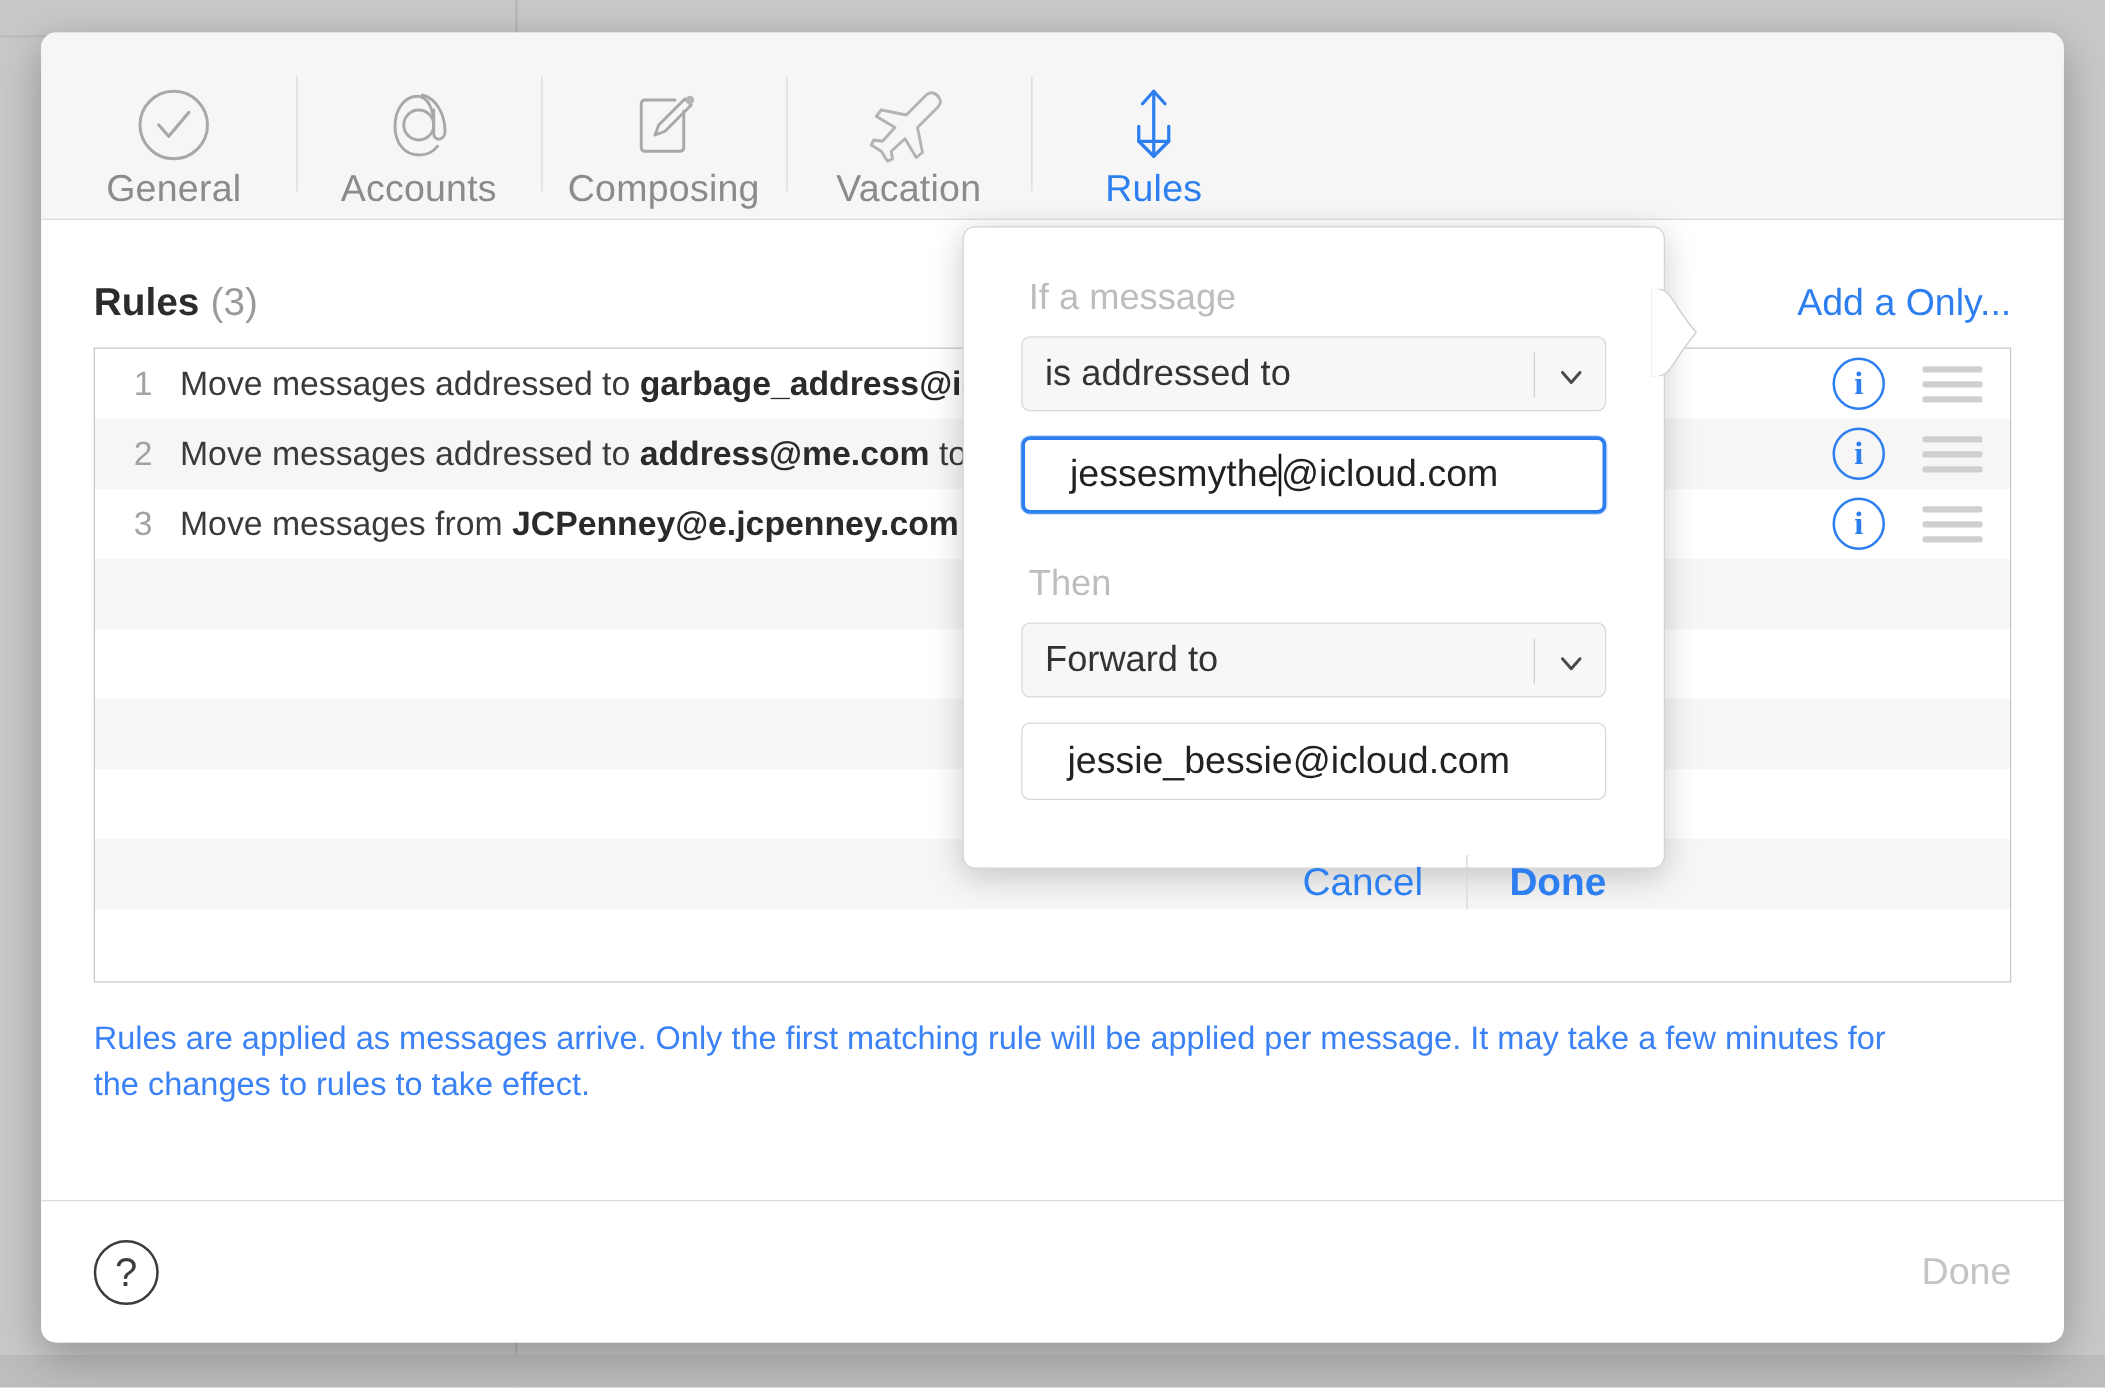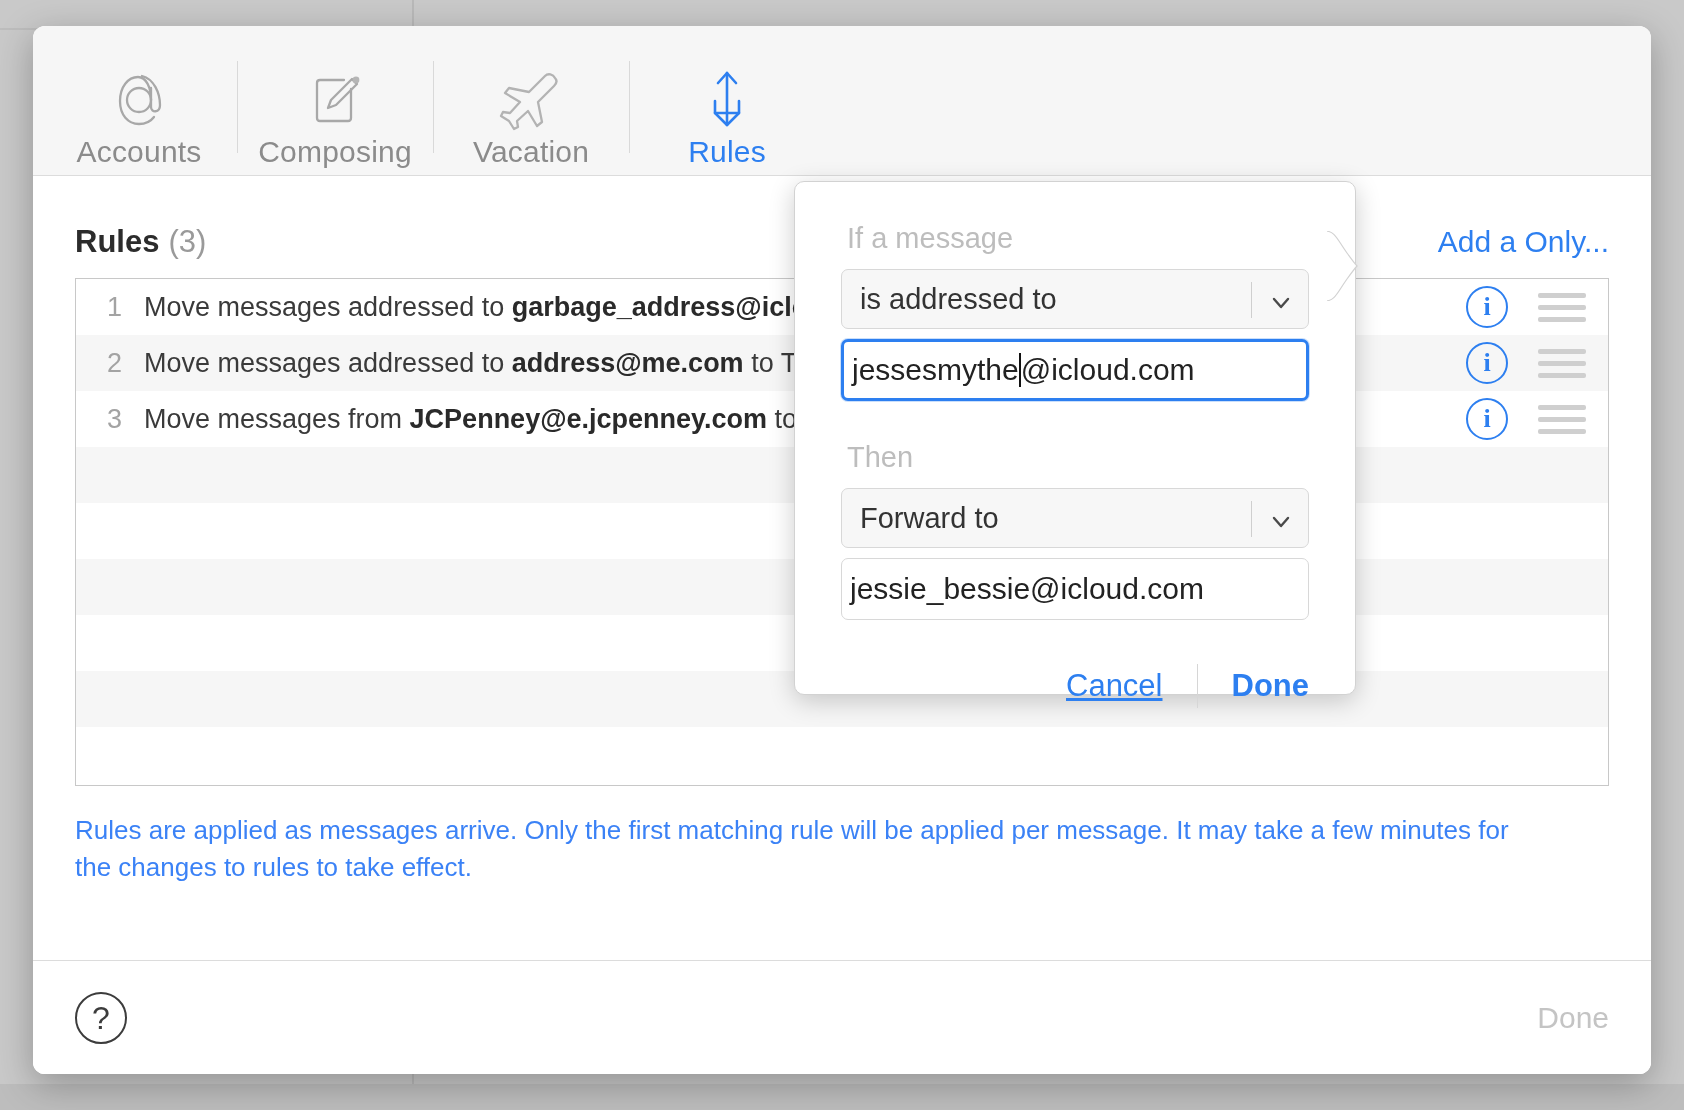--- a/index.html
+++ b/index.html
@@ -88,63 +88,72 @@
     display:flex;align-items:center;justify-content:space-between;
     padding:0 42px;box-sizing:border-box;background:#fff;
   }
   .help-btn{width:48px;height:48px;border:2.5px solid #3c3c3c;border-radius:50%;
     display:flex;align-items:center;justify-content:center;cursor:pointer;}
   .help-btn span{font-size:32px;color:#3c3c3c;line-height:1;}
   .done-disabled{font-size:30px;color:#c4c4c4;cursor:default;}
 
   
   .popover{
-    position:absolute;left:761px;top:155px;width:562px;height:514px;
+    position:absolute;left:737px;top:155px;width:562px;height:514px;
     background:#fff;border:1px solid #d2d2d2;border-radius:10px;
     box-shadow:0 6px 26px rgba(0,0,0,.20);
     box-sizing:border-box;padding:40px 46px 0 46px;
     z-index:40;
   }
   .pop-arrow{
     position:absolute;left:1288px;top:205px;width:52px;height:70px;z-index:41;
   }
   .sect-label{font-size:29px;color:#bdbdbd;margin:0 0 14px 6px;}
   .select{
     position:relative;height:60px;border:1px solid #d8d8d8;border-radius:7px;
     background:#f7f7f7;display:flex;align-items:center;
     padding:16px 18px;box-sizing:border-box;font-size:29px;color:#333;cursor:pointer;
   }
   .select .sep{position:absolute;right:56px;top:12px;width:1px;height:36px;background:#cfcfcf;}
   .select .chev{position:absolute;right:16px;top:18px;width:22px;height:22px;}
   .textin{
     height:62px;border:1px solid #d8d8d8;border-radius:7px;background:#fff;
-    display:flex;align-items:center;padding:0 8px;box-sizing:border-box;
-    font-size:30px;color:#222;margin-top:10px;
+    display:flex;align-items:center;padding:0 36px;box-sizing:border-box;
+    font-size:30px;color:#222;margin-top:20px;
   }
   .textin.focused{border:3px solid #2d7ff0;box-shadow:0 0 0 1px rgba(45,127,240,.25);}
   .caret{display:inline-block;width:2px;height:34px;background:#111;vertical-align:-6px;}
   .pop-actions{
     display:flex;align-items:center;justify-content:flex-end;gap:0;
     margin-top:44px;
   }
-  .pop-actions .cancel{font-size:31px;color:#2d7ff0;cursor:pointer;padding-right:34px;text-decoration:underline;}
+  .pop-actions .cancel{font-size:31px;color:#2d7ff0;cursor:pointer;padding-right:34px;}
   .pop-actions .vsep{width:1px;height:44px;background:#d6d6d6;}
   .pop-actions .done{font-size:31px;color:#2d7ff0;font-weight:bold;cursor:pointer;padding-left:34px;}
 </style>
 </head>
 <body>
 
 <div class="desktop-line-v"></div>
 <div class="desktop-line-h"></div>
 <div class="desktop-strip"></div>
 
 <div class="window">
 
   <div class="toolbar">
 
+    <div class="tab">
+      <span class="glyph">
+        <svg width="62" height="62" viewBox="0 0 62 62">
+          <circle cx="31" cy="31" r="27" fill="none" stroke="#a8a8a8" stroke-width="2.4"></circle>
+          <path d="M19 31 L27 40 L43 21" fill="none" stroke="#a8a8a8" stroke-width="2.6" stroke-linecap="round" stroke-linejoin="round"></path>
+        </svg>
+      </span>
+      <span class="tlabel">General</span>
+    </div>
 
     <div class="tab">
       <span class="glyph">
         <svg width="62" height="62" viewBox="0 0 62 62">
           <circle cx="31" cy="31" r="12" fill="none" stroke="#a8a8a8" stroke-width="2.3"></circle>
           <path d="M43 31 C43 18 38 8 30 8 C20 8 12 18 12 32 C12 46 20 55 31 55 C38 55 43 52 46 48" fill="none" stroke="#a8a8a8" stroke-width="2.3" stroke-linecap="round"></path>
           <path d="M43 19 L43 38 C43 44 52 44 52 36 C52 24 46 10 34 7" fill="none" stroke="#a8a8a8" stroke-width="2.3" stroke-linecap="round"></path>
         </svg>
       </span>
       <span class="tlabel">Accounts</span>

